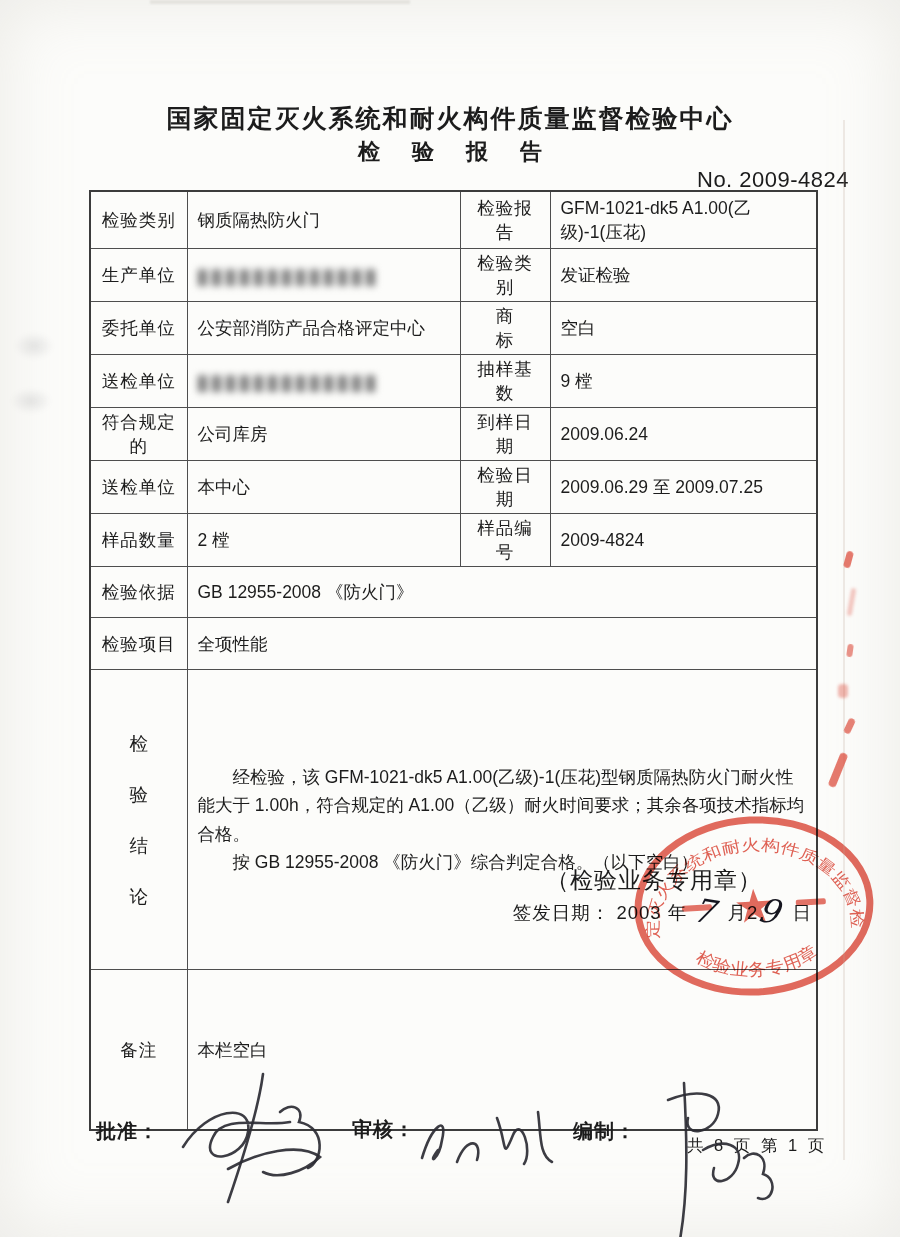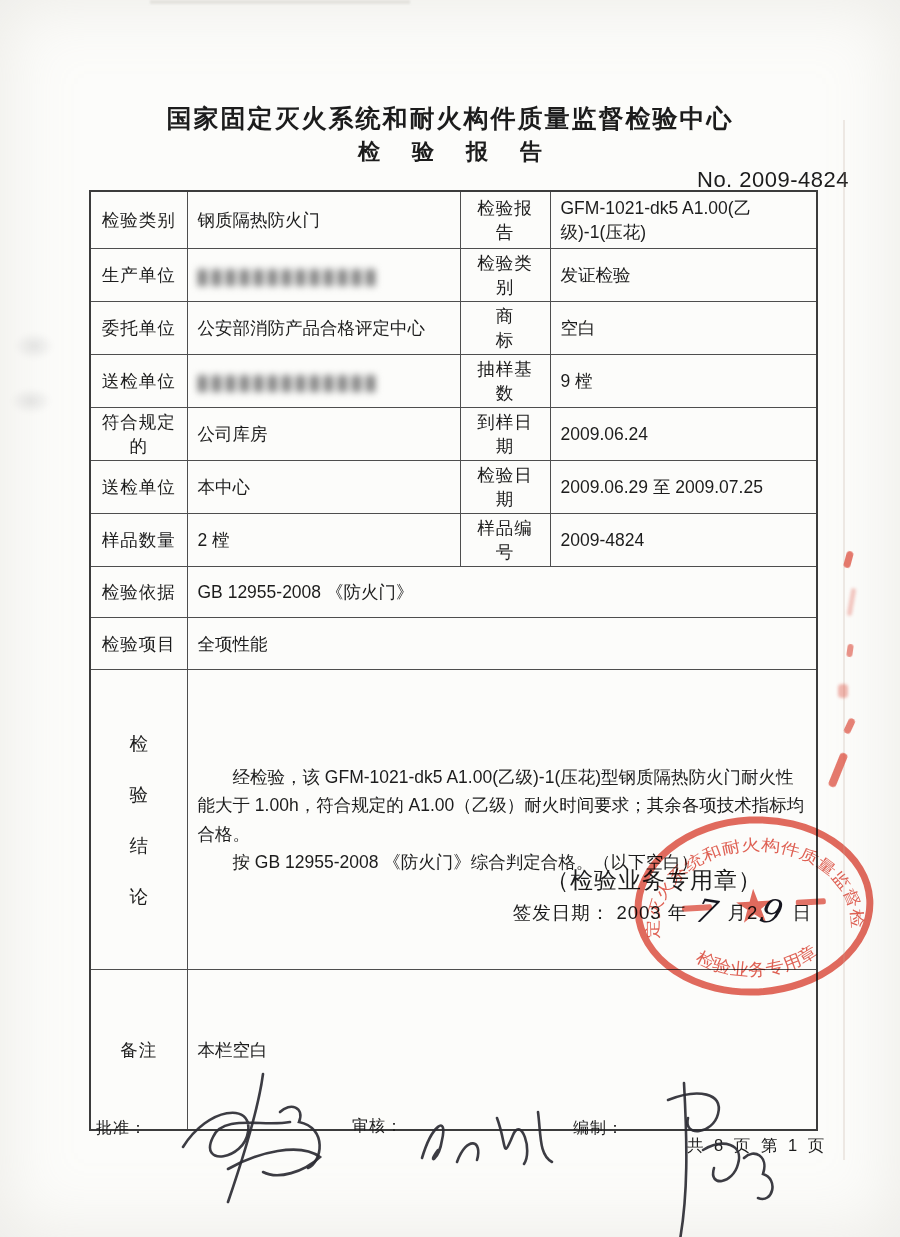--- a/index.html
+++ b/index.html
@@ -34,21 +34,21 @@
   td.concl{position:relative;vertical-align:top;padding:26px 16px 0 14px;line-height:1.62;}
   td.concl p{margin:0;text-indent:2em;}
   .seal-note{position:absolute;top:192px;right:54px;font-size:23px;letter-spacing:1px;}
   .sign-line{position:absolute;top:228px;right:4px;font-size:18.5px;white-space:nowrap;
              letter-spacing:1px;}
   .hand{display:inline-block;font-family:"DejaVu Serif",serif;font-style:italic;
         font-size:33px;line-height:.5;transform:rotate(9deg) skewX(-6deg);
         color:#15151f;margin:0 3px;position:relative;top:4px;}
   td.remark-val{vertical-align:top;padding-top:18px;padding-left:14px;}
   
-  .f-label{position:absolute;font-size:16px;font-weight:normal;letter-spacing:1px;}
+  .f-label{position:absolute;font-size:20px;font-weight:bold;letter-spacing:1px;}
   .pagination{position:absolute;top:1135px;left:687px;font-size:16.5px;letter-spacing:3px;}
   .sig{position:absolute;pointer-events:none;}
   .sig path{fill:none;stroke:#2b2b33;stroke-width:2.6;stroke-linecap:round;opacity:.92;}
   
   .stamp{position:absolute;left:628px;top:814px;width:252px;height:186px;
          mix-blend-mode:multiply;opacity:.92;transform:rotate(-3deg);}
   
   .seam{position:absolute;left:843px;top:120px;width:2px;height:1040px;
         background:rgba(185,165,152,.22);}
   .rmark{position:absolute;background:#dd4e3e;border-radius:4px;filter:blur(.7px);}

